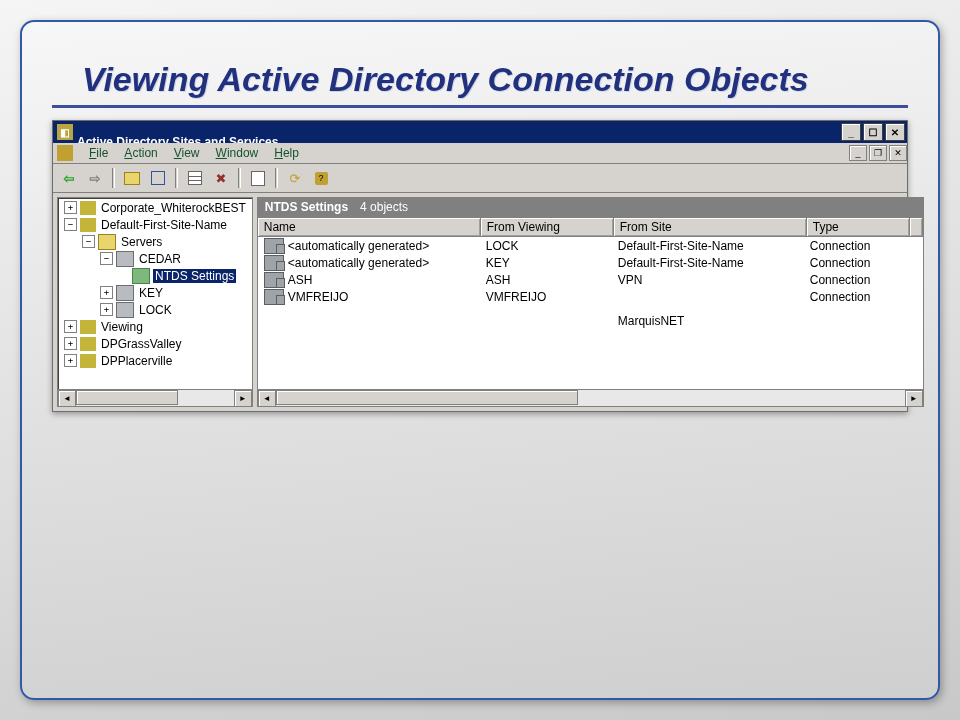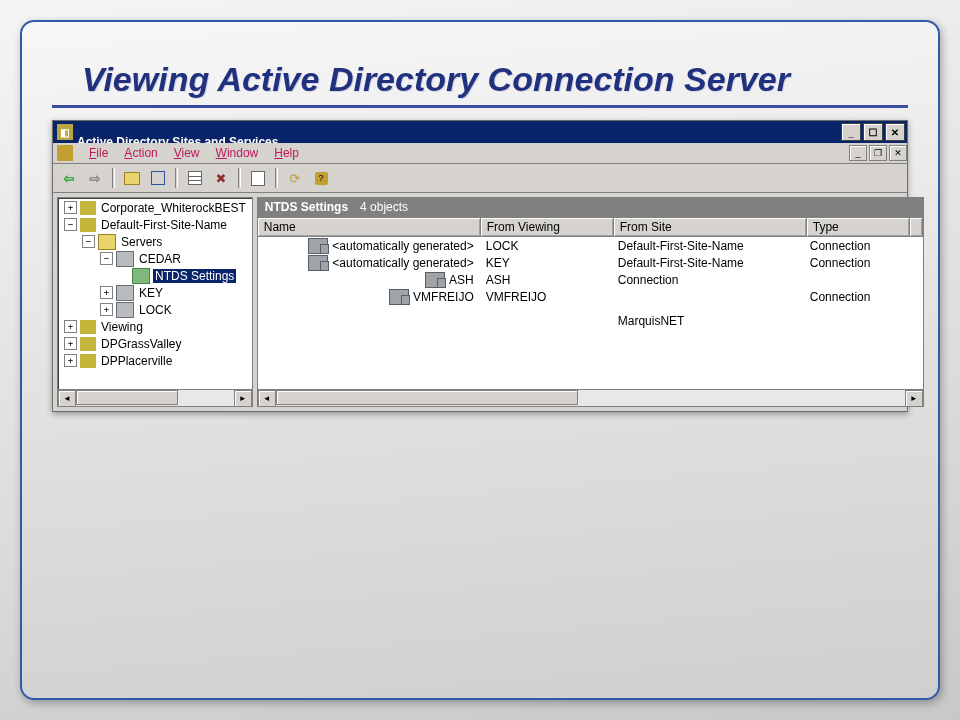--- a/index.html
+++ b/index.html
@@ -78,21 +78,21 @@
     padding-left:4px;
   }
   .menu-icon {
     width:16px; height:16px;
     background:#c0a030;
     margin-right:8px;
     position:relative;
   }
   .menu-item {
     padding:2px 8px;
-    color:#be185d;
+    color:#14532d;
     cursor:default;
   }
   .menu-item .u { text-decoration: underline; }
   .mdi-btns { display:flex; gap:2px; }
   .mdi-btn {
     width:16px; height:14px;
     background:#d6d3ce;
     border:1px solid #808080;
     box-shadow: inset 1px 1px 0 #fff;
     display:flex; align-items:center; justify-content:center;
@@ -250,21 +250,21 @@
     display:flex;
     height:17px;
     align-items:center;
   }
   .cell {
     padding:1px 6px;
     font-size:12px;
     overflow:hidden;
     white-space:nowrap;
   }
-  .cell.c0 { display:flex; align-items:center; gap:4px;justify-content:flex-end; }
+  .cell.c0 { display:flex; align-items:center; gap:4px; }
   .row-icon {
     width:18px; height:14px;
     display:inline-flex;
     background:#9fa4a9;
     border:1px solid #5a5e62;
     position:relative;
     flex-shrink:0;
   }
   .row-icon::after {
     content:'';
@@ -278,21 +278,21 @@
     height:16px;
     display:flex;
     background:#d6d3ce;
     border-top:1px solid #808080;
   }
 </style>
 </head>
 <body>
 
 <div class="slide-frame">
-  <div class="slide-title">Viewing Active Directory Connection Server</div>
+  <div class="slide-title">Viewing Active Directory Connection Objects</div>
 
   <div class="app-window">
 
     <div class="titlebar">
       <span class="title-icon">◧</span>
       <span class="title">Active Directory Sites and Services</span>
       <span class="win-btns">
         <span class="win-btn">_</span>
         <span class="win-btn">☐</span>
         <span class="win-btn">✕</span>
@@ -437,20 +437,21 @@
                 <div class="cell c1" style="width: 120px;">KEY</div>
                 <div class="cell c2" style="width: 180px;">Default-First-Site-Name</div>
                 <div class="cell c3" style="width: 90px;">Connection</div>
               </div>
               <div class="row">
                 <div class="cell c0" style="width: 210px;">
                   <span class="row-icon"></span>
                   <span>ASH</span>
                 </div>
                 <div class="cell c1" style="width: 120px;">ASH</div>
+                <div class="cell c2" style="width: 180px;">VPN</div>
                 <div class="cell c3" style="width: 90px;">Connection</div>
               </div>
               <div class="row">
                 <div class="cell c0" style="width: 210px;">
                   <span class="row-icon"></span>
                   <span>VMFREIJO</span>
                 </div>
                 <div class="cell c1" style="width: 120px;">VMFREIJO</div>
                 <div class="cell c2" style="width: 180px; margin-top: 48px;">MarquisNET</div>
                 <div class="cell c3" style="width: 90px;">Connection</div>

